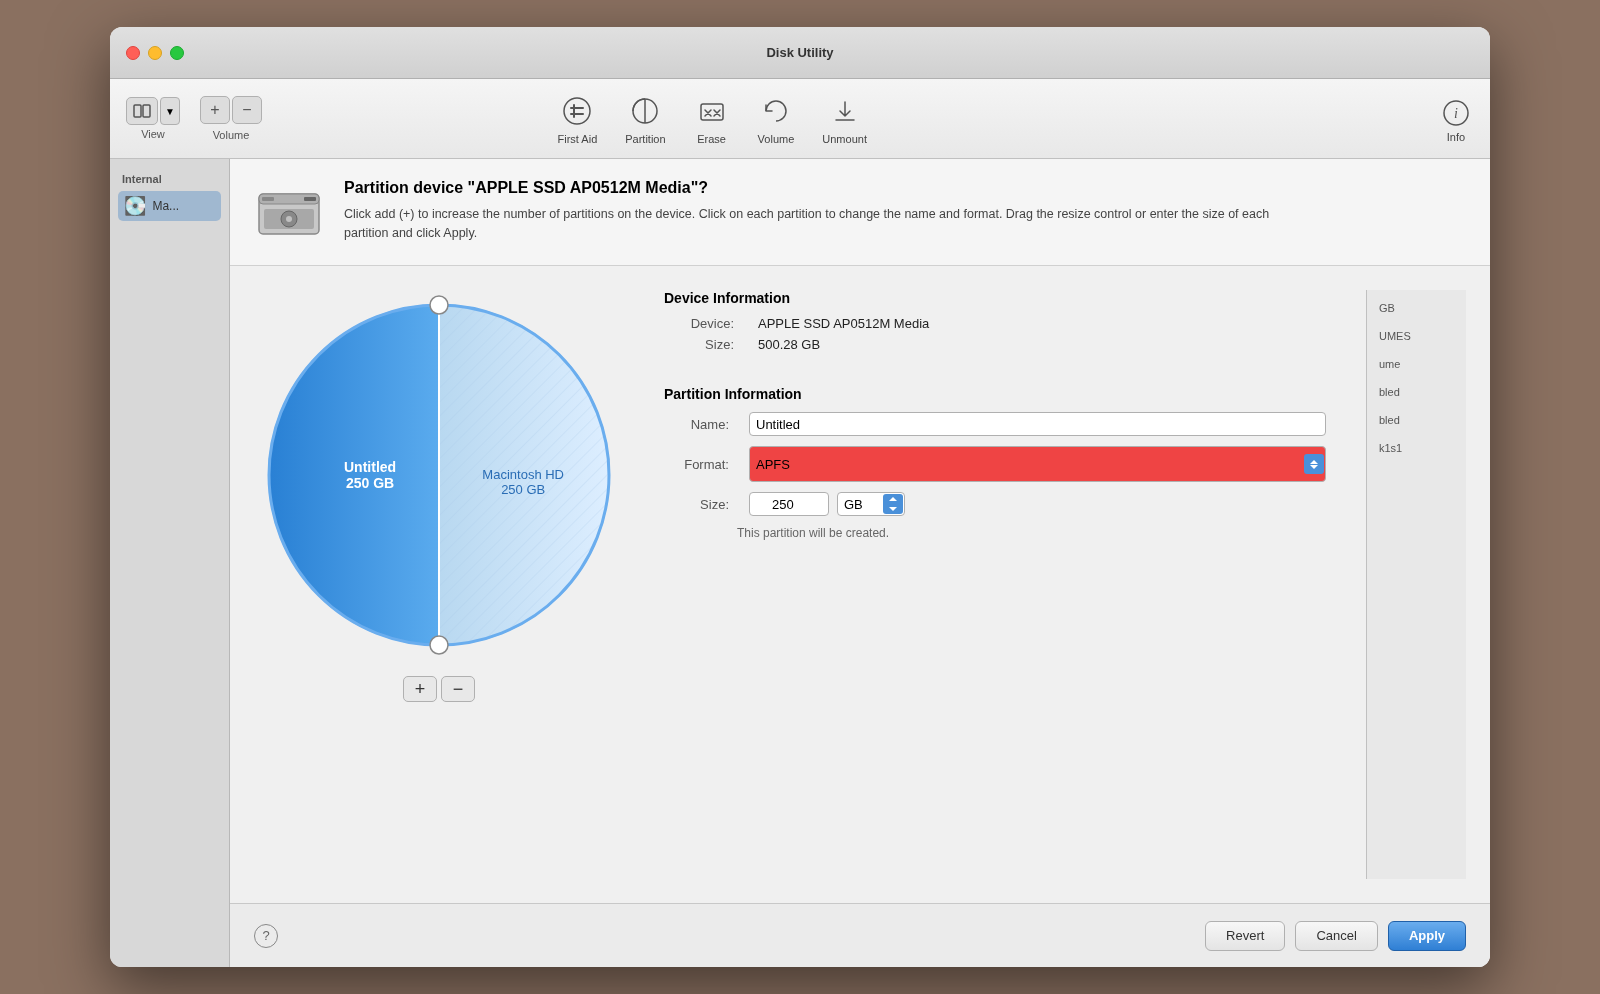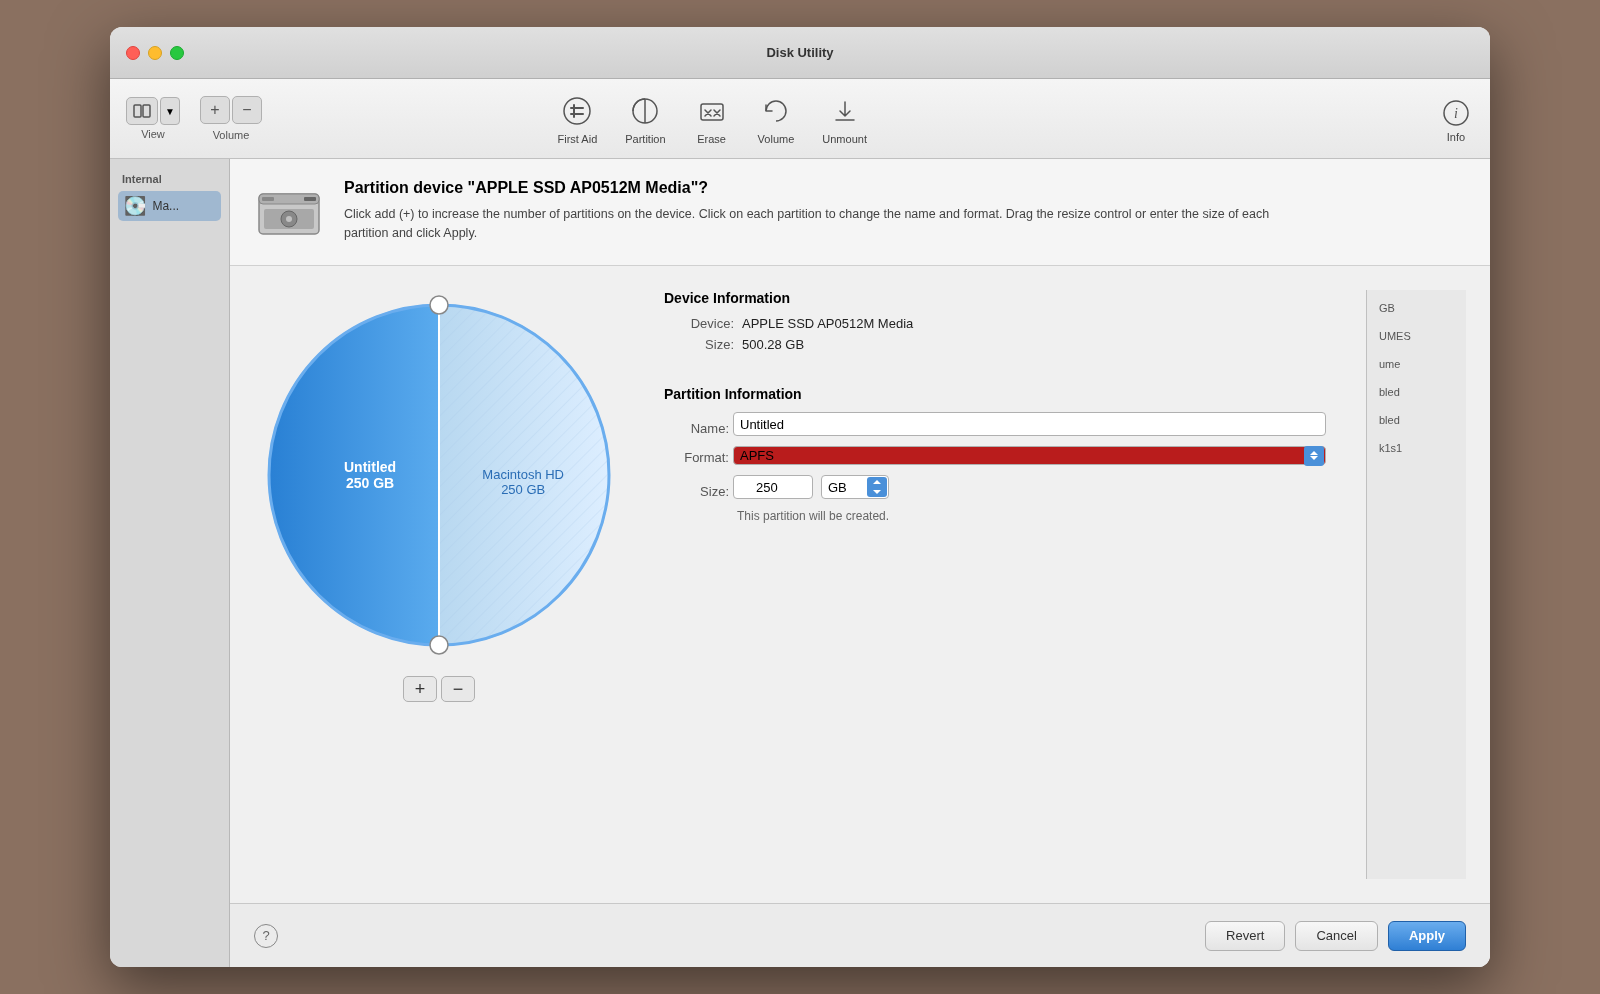--- a/index.html
+++ b/index.html
@@ -327,38 +327,38 @@
     .device-info h3,
     .partition-info h3 {
       font-size: 14px;
       font-weight: 700;
       margin-bottom: 10px;
     }
 
     .info-row {
       display: flex;
       align-items: center;
-      gap: 8px;
+      gap: 24px;
       margin-bottom: 6px;
     }
     .info-label {
       font-size: 13px;
       color: #555;
       text-align: right;
       width: 70px;
     }
     .info-value {
       font-size: 13px;
       color: #222;
     }
 
     .partition-field-row {
       display: flex;
-      align-items: flex-end;
-      gap: 4px;
+      align-items: center;
+      gap: 20px;
       margin-bottom: 10px;
     }
     .partition-field-label {
       font-size: 13px;
       color: #555;
       text-align: right;
       width: 65px;
     }
     .partition-input {
       flex: 1;
@@ -369,26 +369,26 @@
       font-size: 13px;
       background: white;
       outline: none;
     }
     .partition-select-wrapper {
       flex: 1;
       position: relative;
     }
     .partition-select {
       width: 100%;
-      height: 19px;
+      height: 36px;
       border: 1px solid #b0b0b0;
       border-radius: 4px;
       padding: 0 6px;
       font-size: 13px;
-      background: #b91c1c;
+      background: #ef4444;
       appearance: none;
       -webkit-appearance: none;
       outline: none;
       cursor: pointer;
     }
     .select-arrow {
       position: absolute;
       right: 2px;
       top: 50%;
       transform: translateY(-50%);

